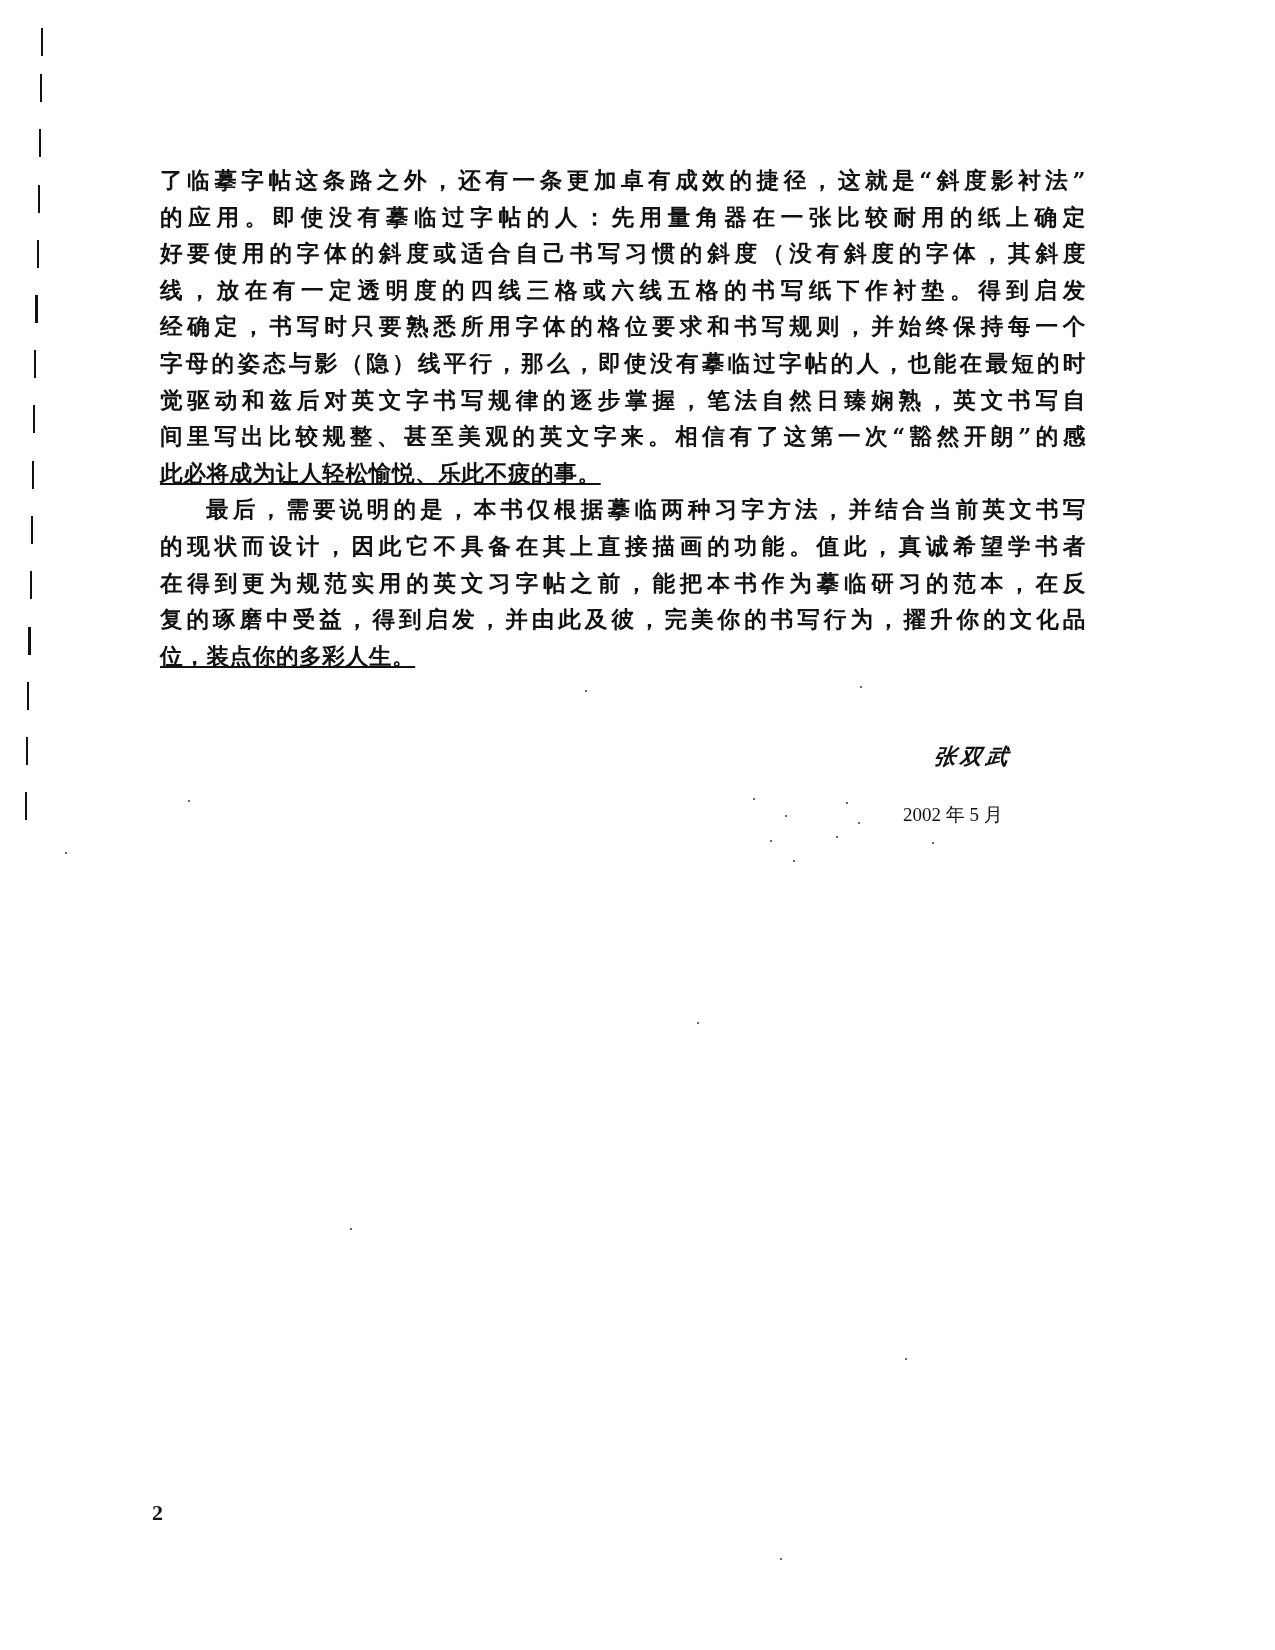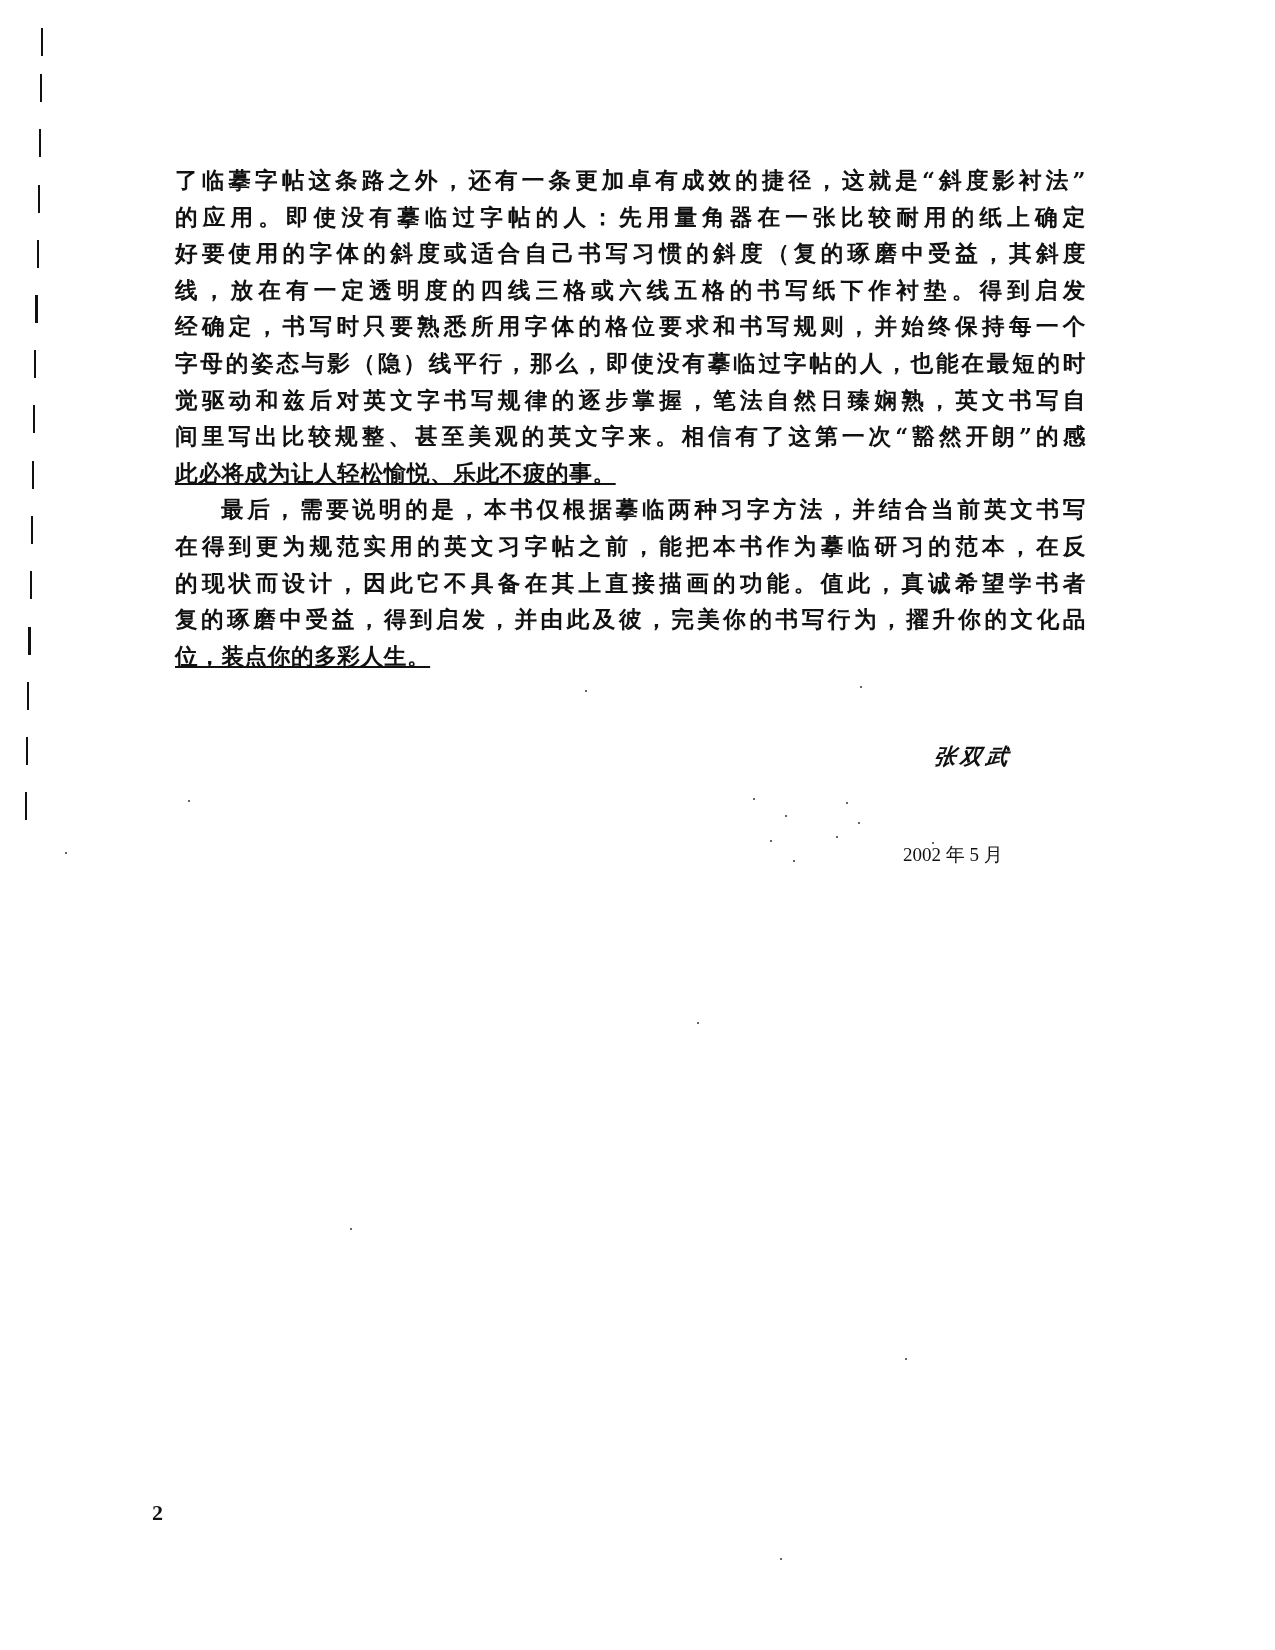--- a/index.html
+++ b/index.html
@@ -39,21 +39,20 @@
       line-height: 36.6px;
       letter-spacing: 0.6px;
       font-weight: bold;
     }
     .line {
       display: block;
       white-space: nowrap;
       text-align: justify;
       text-align-last: justify;
       height: 36.6px;
-      margin-left: 15px;
     }
     .line.last {
       text-align-last: left;
       text-decoration: underline;
     }
     .line.indent {
       padding-left: 46px;
     }
 
     .signature {
@@ -65,21 +64,20 @@
       font-weight: bold;
       letter-spacing: 4px;
       transform: skewX(-8deg);
     }
     .date {
       position: absolute;
       left: 903px;
       top: 802px;
       font-size: 19px;
       font-family: "Liberation Serif", serif;
-      margin-top: 40px;
     }
     .page-number {
       position: absolute;
       left: 152px;
       top: 1500px;
       font-size: 22px;
       font-weight: bold;
       font-family: "Liberation Serif", serif;
     }
     .speck {
@@ -108,32 +106,32 @@
   <div class="tick bold" style="left:28px; top:627px;"></div>
   <div class="tick" style="left:27px; top:682px;"></div>
   <div class="tick" style="left:26px; top:737px;"></div>
   <div class="tick" style="left:25px; top:792px;"></div>
 </div>
 
 <div class="body-text">
   <div>
     <span class="line">了临摹字帖这条路之外，还有一条更加卓有成效的捷径，这就是“斜度影衬法”</span>
     <span class="line">的应用。即使没有摹临过字帖的人：先用量角器在一张比较耐用的纸上确定</span>
-    <span class="line">好要使用的字体的斜度或适合自己书写习惯的斜度（复的琢磨中受益，其斜度</span>
+    <span class="line">好要使用的字体的斜度或适合自己书写习惯的斜度（没有斜度的字体，其斜度</span>
     <span class="line">线，放在有一定透明度的四线三格或六线五格的书写纸下作衬垫。得到启发</span>
     <span class="line">经确定，书写时只要熟悉所用字体的格位要求和书写规则，并始终保持每一个</span>
     <span class="line">字母的姿态与影（隐）线平行，那么，即使没有摹临过字帖的人，也能在最短的时</span>
     <span class="line">觉驱动和兹后对英文字书写规律的逐步掌握，笔法自然日臻娴熟，英文书写自</span>
     <span class="line">间里写出比较规整、甚至美观的英文字来。相信有了这第一次“豁然开朗”的感</span>
     <span class="line last">此必将成为让人轻松愉悦、乐此不疲的事。</span>
   </div>
   <div>
     <span class="line indent">最后，需要说明的是，本书仅根据摹临两种习字方法，并结合当前英文书写</span>
+    <span class="line">的现状而设计，因此它不具备在其上直接描画的功能。值此，真诚希望学书者</span>
     <span class="line">在得到更为规范实用的英文习字帖之前，能把本书作为摹临研习的范本，在反</span>
-    <span class="line">的现状而设计，因此它不具备在其上直接描画的功能。值此，真诚希望学书者</span>
     <span class="line">复的琢磨中受益，得到启发，并由此及彼，完美你的书写行为，擢升你的文化品</span>
     <span class="line last">位，装点你的多彩人生。</span>
   </div>
 </div>
 
 <div class="signature">张双武</div>
 <div class="date">2002 年 5 月</div>
 
 <div class="page-number">2</div>
 

